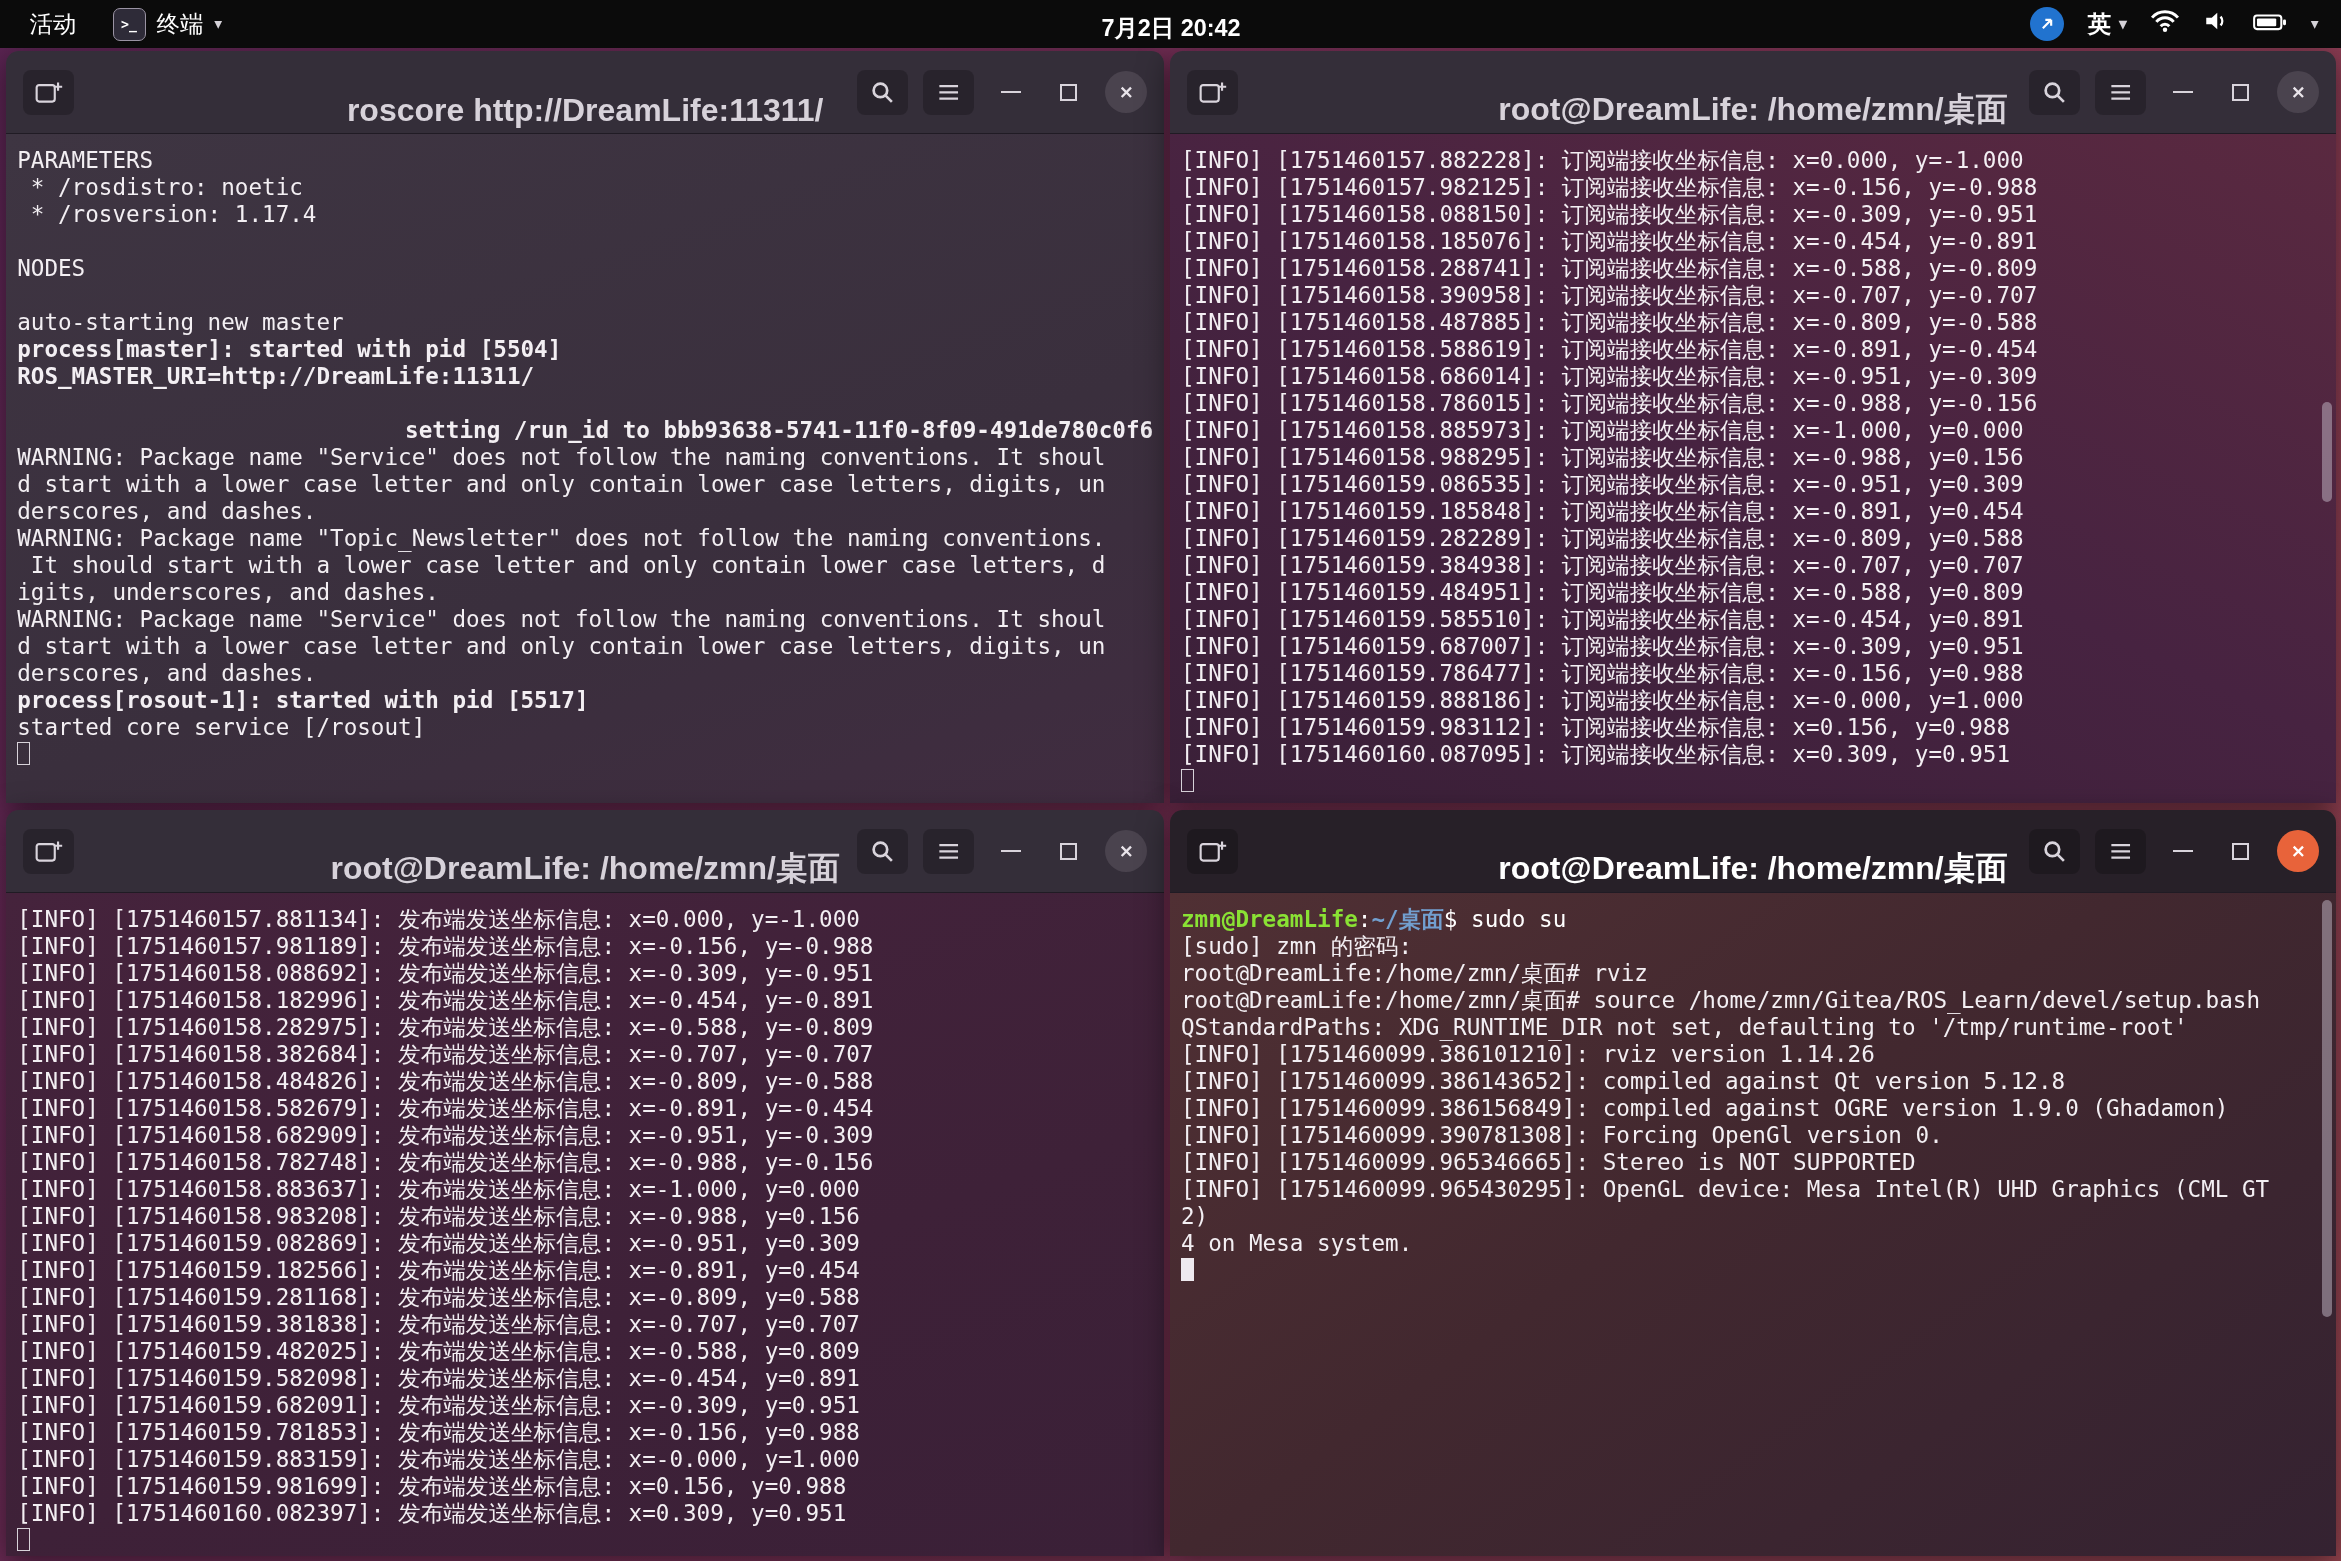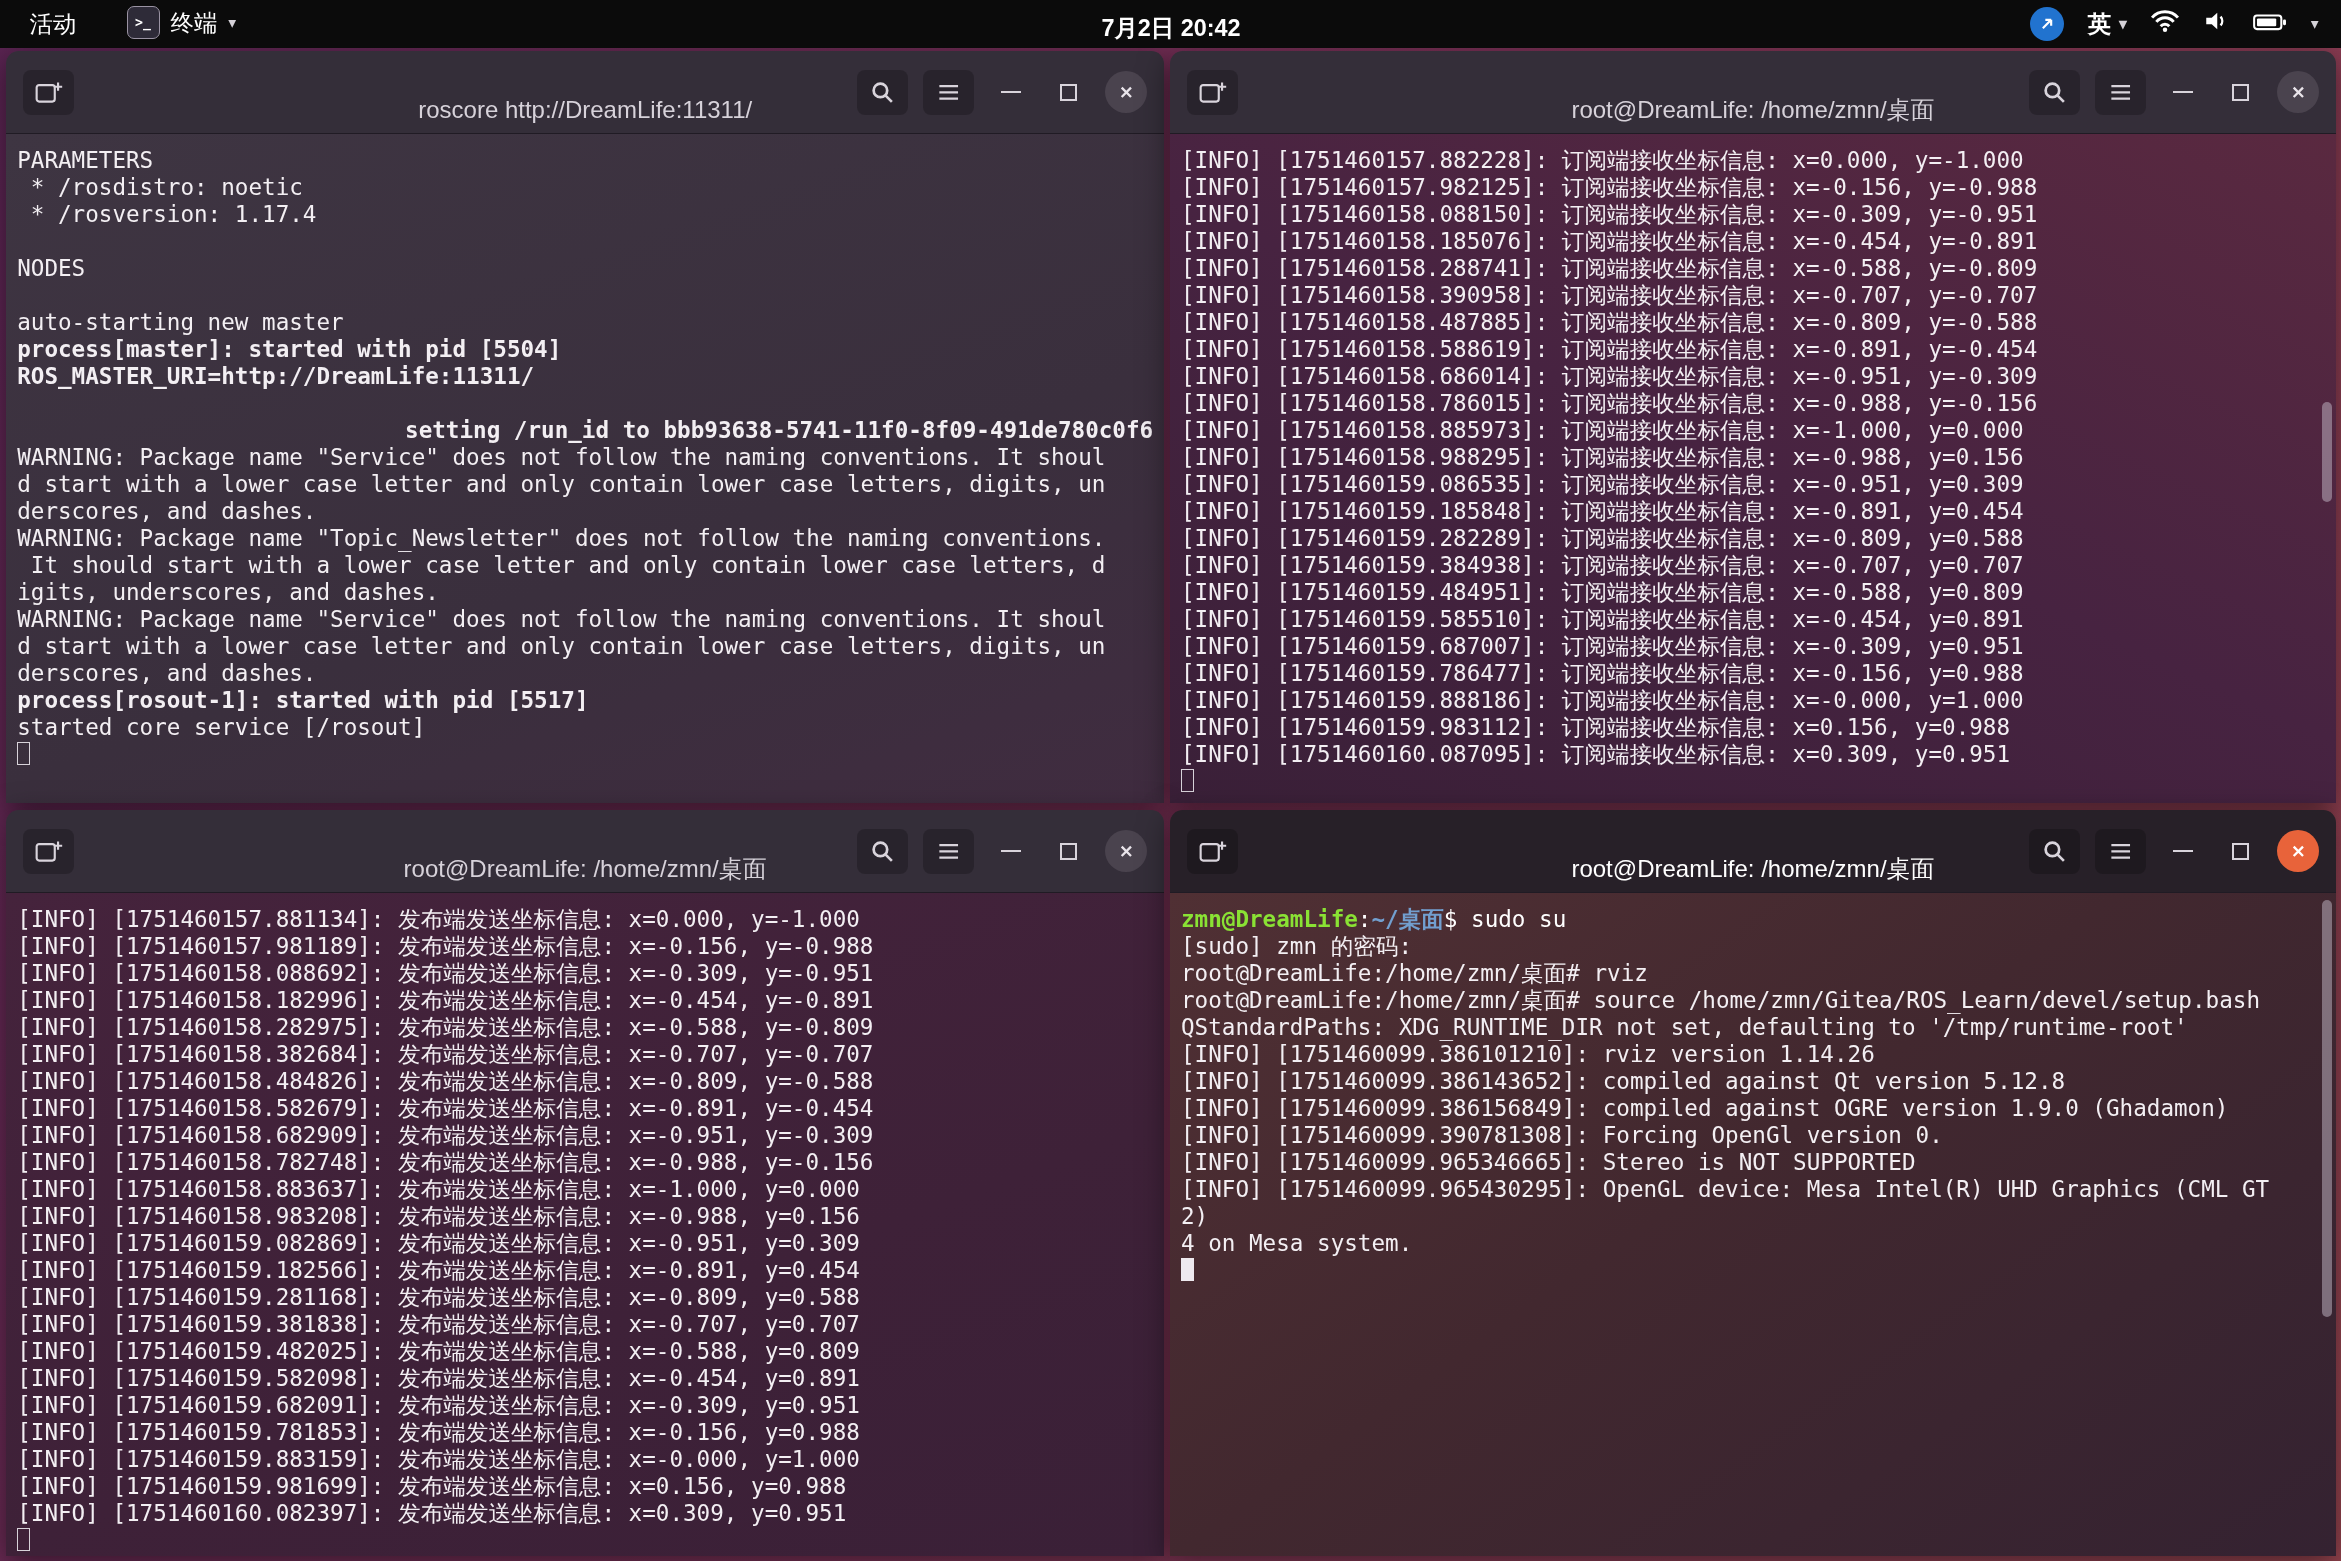--- a/index.html
+++ b/index.html
@@ -9,21 +9,21 @@
     background: linear-gradient(115deg, #5a2452 0%, #7a3156 50%, #96444f 100%);
     font-family: "Liberation Sans", sans-serif;
   }
 
   
   .topbar {
     position: absolute; top: 0; left: 0; width: 100%; height: 48px;
     background: #0b0b0b; color: #ffffff; display: flex; align-items: center;
     font-size: 23.4px; z-index: 50;
   }
-  .tb-left { display: flex; align-items: flex-start; gap: 44px; padding-left: 23.4px; }
+  .tb-left { display: flex; align-items: center; gap: 30px; padding-left: 23.4px; }
   .activities { padding: 1.6px 6.2px; }
   .appmenu { display: flex; align-items: center; gap: 11px; }
   .appicon {
     width: 33px; height: 33px; border-radius: 7px; background: #2e2b38;
     border: 1.6px solid #9a93a3; color: #fff;
     font-family: "DejaVu Sans Mono", monospace; font-size: 13.2px; font-weight: bold;
     display: flex; align-items: center; justify-content: center;
   }
   .caret { font-size: 15.6px; color: #d5d2d8; }
   .clock { position: absolute; left: 50%; transform: translateX(-50%); font-weight: 600; margin-top: 8px; }
@@ -45,21 +45,21 @@
   #win-br { left: 1170px; top: 810px; width: 1166px; height: 746px; }
 
   .titlebar {
     height: 83px; display: flex; align-items: center; padding: 0 17px;
     position: relative; background: #342e39; border-bottom: 0.8px solid #201b24;
     color: #d9d4dc;
   }
   .window.focused .titlebar { background: #272028; }
   .title {
     position: absolute; left: 50%; transform: translateX(-50%);
-    font-size: 24px; font-weight: normal; color: #d7d2da; white-space: nowrap; margin-top: 36px;
+    font-size: 32px; font-weight: bold; color: #d7d2da; white-space: nowrap; margin-top: 36px;
   }
   .window.focused .title { color: #ffffff; }
   .tb-actions { margin-left: auto; display: flex; align-items: center; gap: 15.6px; }
   .tb-btn {
     width: 51px; height: 45px; border-radius: 7.8px; background: rgba(0,0,0,.22);
     display: flex; align-items: center; justify-content: center;
   }
   .winctl { width: 42px; height: 42px; border-radius: 50%; display: flex; align-items: center; justify-content: center; }
   .winctl .bar { width: 20px; height: 2.3px; background: #d9d4dc; }
   .winctl .sq { width: 17px; height: 17px; border: 2.3px solid #d9d4dc; }

